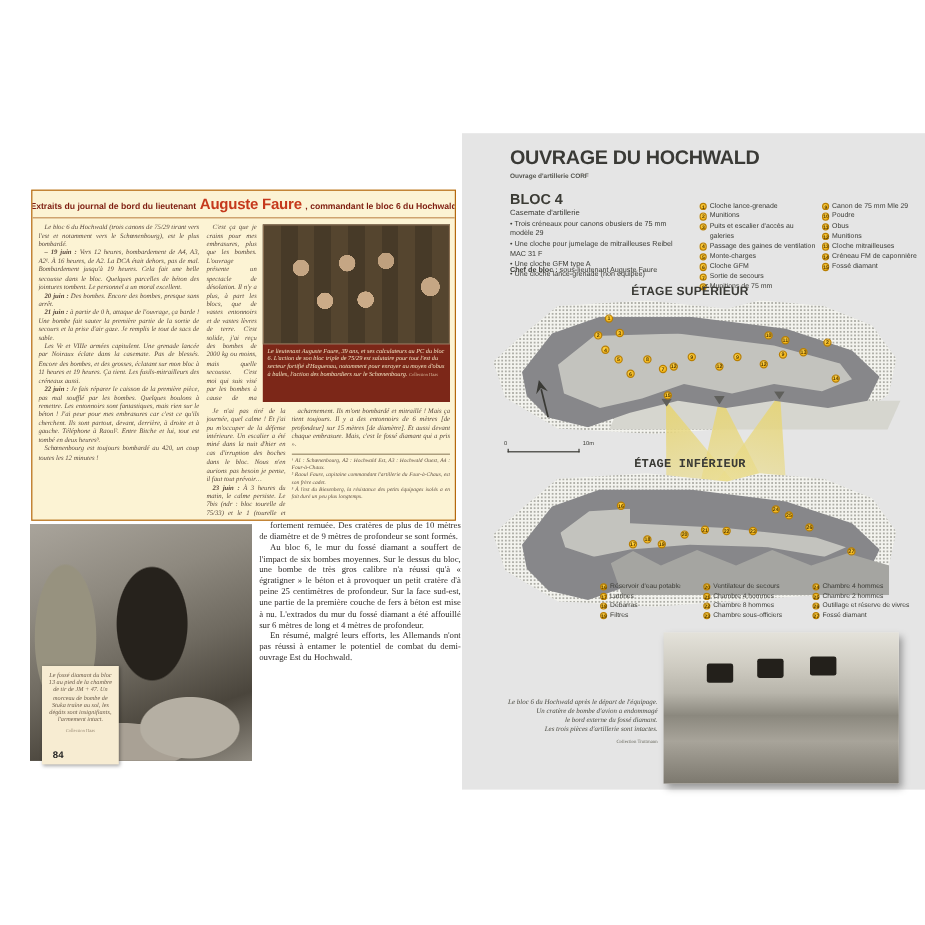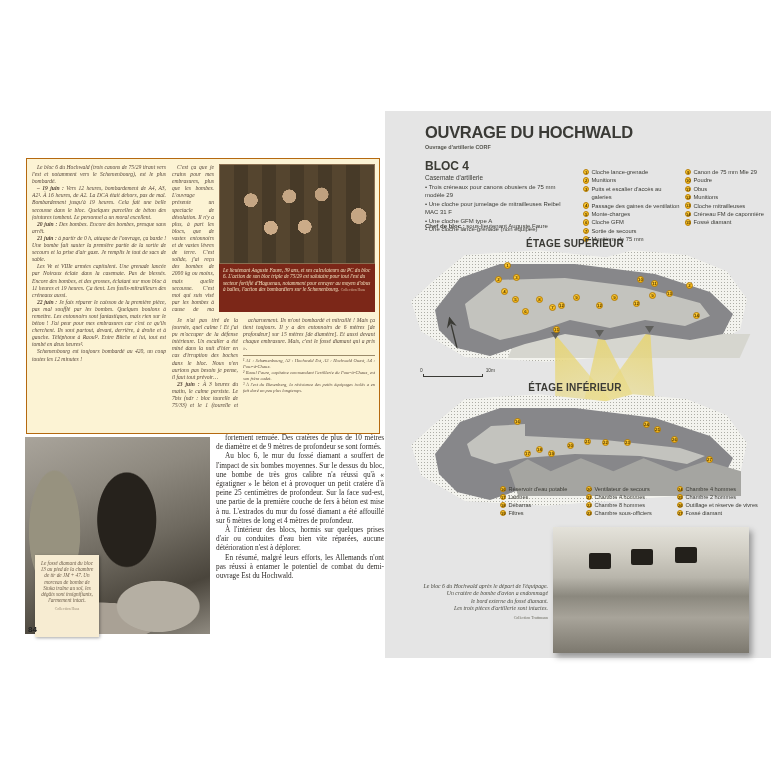--- a/index.html
+++ b/index.html
@@ -51,21 +51,21 @@
       linear-gradient(160deg,#a9a49b 0%,#8e897f 30%,#6f6a60 55%,#4a453c 78%,#8f8a80 100%);}
   #lcap{position:absolute;left:35px;top:555px;width:64px;height:82px;background:#f7ecd2;
     box-shadow:1px 1px 3px rgba(0,0,0,.35);padding:5px 4px;box-sizing:border-box;
     font:italic 5.2px/6.2px "Liberation Serif",serif;color:#6a5a48;text-align:center;}
   #lcap .credit{display:block;margin-top:3px;font-size:3.8px;color:#9a8c76;font-style:normal;}
 
   #bodytext{position:absolute;left:216px;top:433px;width:168px;height:208px;
     font:7.3px/9.2px "Liberation Serif",serif;color:#2f2b28;text-align:justify;overflow:hidden;}
   #bodytext p{margin:0;text-indent:9px;}
 
-  #pageno{position:absolute;left:28px;top:625px;font:bold 8px "Liberation Sans",sans-serif;color:#222;}
+  #pageno{position:absolute;left:44px;top:625px;font:bold 8px "Liberation Sans",sans-serif;color:#222;}
 
   
   #green{position:absolute;left:385px;top:111px;width:381px;height:547px;background:#e5e5e5;
     font-family:"Liberation Sans",sans-serif;color:#3b3b35;padding-left:22px;}
   #rp-title{position:absolute;left:40px;top:12px;font:bold 16.5px "Liberation Sans",sans-serif;
     letter-spacing:-.3px;color:#3a3a36;}
   #rp-sub{position:absolute;left:40px;top:33px;font:bold 5.4px "Liberation Sans",sans-serif;color:#55554e;}
   #bloc-name{position:absolute;left:40px;top:48px;font:bold 12px "Liberation Sans",sans-serif;}
   #bloc-type{position:absolute;left:40px;top:63px;font:6.4px "Liberation Sans",sans-serif;}
   #bloc-bullets{position:absolute;left:40px;top:72px;width:150px;font:6px/8.4px "Liberation Sans",sans-serif;}
@@ -78,21 +78,21 @@
   #legend-b1{left:115px;top:374px;width:84px;font-size:5.6px;line-height:8px;}
   #legend-b2{left:201px;top:374px;width:89px;font-size:5.6px;line-height:8px;}
   #legend-b3{left:292px;top:374px;width:86px;font-size:5.6px;line-height:8px;}
   .legend-item{display:flex;align-items:flex-start;gap:2px;}
   .lbadge{flex:0 0 auto;width:6.4px;height:6.4px;margin-top:.8px;border-radius:50%;
     background:radial-gradient(circle at 35% 30%,#ffd54a,#f0a800);border:.5px solid #b97f00;
     color:#543a00;font:bold 4.2px/6.4px "Liberation Sans",sans-serif;text-align:center;box-sizing:border-box;}
 
   .floor-label{position:absolute;left:110px;width:160px;text-align:center;
     font:bold 10px "Liberation Sans",sans-serif;color:#3a3a35;letter-spacing:.2px;}
-  #lbl-sup{top:127px;} #lbl-inf{top:271px;}
+  #lbl-sup{top:127px;} #lbl-inf{top:271px;font-family:Liberation Mono, monospace;}
 
   .diagram{position:absolute;left:20px;width:345px;}
   #diag-sup{top:137px;height:132px;}
   #diag-inf{top:281px;height:112px;}
   .blob{position:absolute;left:6px;top:0;width:336px;height:116px;background-color:#f3f3ee;
     background-image:radial-gradient(#adada6 .7px,transparent .8px);background-size:3px 3px;
     clip-path:polygon(6% 30%,16% 6%,38% 2%,58% 8%,66% 2%,82% 6%,94% 20%,100% 44%,98% 70%,88% 88%,68% 92%,40% 98%,16% 94%,3% 72%,0 46%);}
   .apron{position:absolute;left:108px;top:86px;width:232px;height:24px;background:#d6d6cf;transform:skewX(-24deg);}
   .apron2{position:absolute;left:104px;top:58px;width:232px;height:46px;background:#a5a5a1;
     clip-path:polygon(0 42%,8% 20%,18% 46%,31% 18%,45% 46%,58% 18%,72% 46%,85% 24%,100% 46%,100% 100%,4% 100%);}
@@ -122,20 +122,25 @@
   #rcap{position:absolute;left:20px;top:472px;width:143px;text-align:right;
     font:italic 5.8px/7.3px "Liberation Serif",serif;color:#4a4a40;}
   #rcap .credit{display:block;font-size:4px;font-style:normal;color:#6d6d62;margin-top:2px;}
 </style>
 </head>
 <body>
 
 <div id="canvas">
 
   <div class="journal-box">
+    <div class="jb-title">
+      <span class="pre">Extraits du journal de bord du lieutenant</span>
+      <span class="name">Auguste Faure</span>
+      <span class="suf">, commandant le bloc 6 du Hochwald</span>
+    </div>
     <div class="jb-body">
       <div class="jcol" id="jcol1">
           <p>Le bloc 6 du Hochwald (trois canons de 75/29 tirant vers l'est et notamment vers le Schœnenbourg), est le plus bombardé.</p>
           <p><b>– 19 juin : </b>Vers 12 heures, bombardement de A4, A3, A2¹. À 16 heures, de A2. La DCA était dehors, pas de mal. Bombardement jusqu'à 19 heures. Cela fait une belle secousse dans le bloc. Quelques parcelles de béton des jointures tombent. Le personnel a un moral excellent.</p>
           <p><b>20 juin : </b>Des bombes. Encore des bombes, presque sans arrêt.</p>
           <p><b>21 juin : </b>à partir de 0 h, attaque de l'ouvrage, ça barde ! Une bombe fait sauter la première partie de la sortie de secours et la prise d'air gaze. Je remplis le tout de sacs de sable.</p>
           <p>Les Ve et VIIIe armées capitulent. Une grenade lancée par Noiraux éclate dans la casemate. Pas de blessés. Encore des bombes, et des grosses, éclatant sur mon bloc à 11 heures et 19 heures. Ça tient. Les fusils-mitrailleurs des créneaux aussi.</p>
           <p><b>22 juin : </b>Je fais réparer le caisson de la première pièce, pas mal soufflé par les bombes. Quelques boulons à remettre. Les entonnoirs sont fantastiques, mais rien sur le béton ! J'ai peur pour mes embrasures car c'est ce qu'ils cherchent. Ils sont partout, devant, derrière, à droite et à gauche. Téléphone à Raoul². Entre Bitche et lui, tout est tombé en deux heures³.</p>
           <p>Schœnenbourg est toujours bombardé au 420, un coup toutes les 12 minutes !</p>
         </div>
@@ -165,21 +170,20 @@
 
   <div id="lphoto"></div>
   <div id="lcap">
     <span>Le fossé diamant du bloc 13 au pied de la chambre de tir de JM + 47. Un morceau de bombe de Stuka traîne au sol, les dégâts sont insignifiants, l'armement intact.</span>
     <span class="credit">Collection Haas</span>
   </div>
 
   <div id="bodytext">
       <p style="margin: 0px;">fortement remuée. Des cratères de plus de 10 mètres de diamètre et de 9 mètres de profondeur se sont formés.</p>
       <p style="margin: 0px;">Au bloc 6, le mur du fossé diamant a souffert de l'impact de six bombes moyennes. Sur le dessus du bloc, une bombe de très gros calibre n'a réussi qu'à « égratigner » le béton et à provoquer un petit cratère d'à peine 25 centimètres de profondeur. Sur la face sud-est, une partie de la première couche de fers à béton est mise à nu. L'extrados du mur du fossé diamant a été affouillé sur 6 mètres de long et 4 mètres de profondeur.</p>
-      <p style="margin: 0px;">À l'intérieur des blocs, hormis sur quelques prises d'air ou conduites d'eau bien vite réparées, aucune détérioration n'est à déplorer.</p>
       <p style="margin: 0px;">En résumé, malgré leurs efforts, les Allemands n'ont pas réussi à entamer le potentiel de combat du demi-ouvrage Est du Hochwald.</p>
     </div>
 
   <div id="pageno">84</div>
 
   <div id="green">
     <div id="rp-title">OUVRAGE DU HOCHWALD</div>
     <div id="rp-sub">Ouvrage d'artillerie CORF</div>
 
     <div id="bloc-name">BLOC 4</div>

